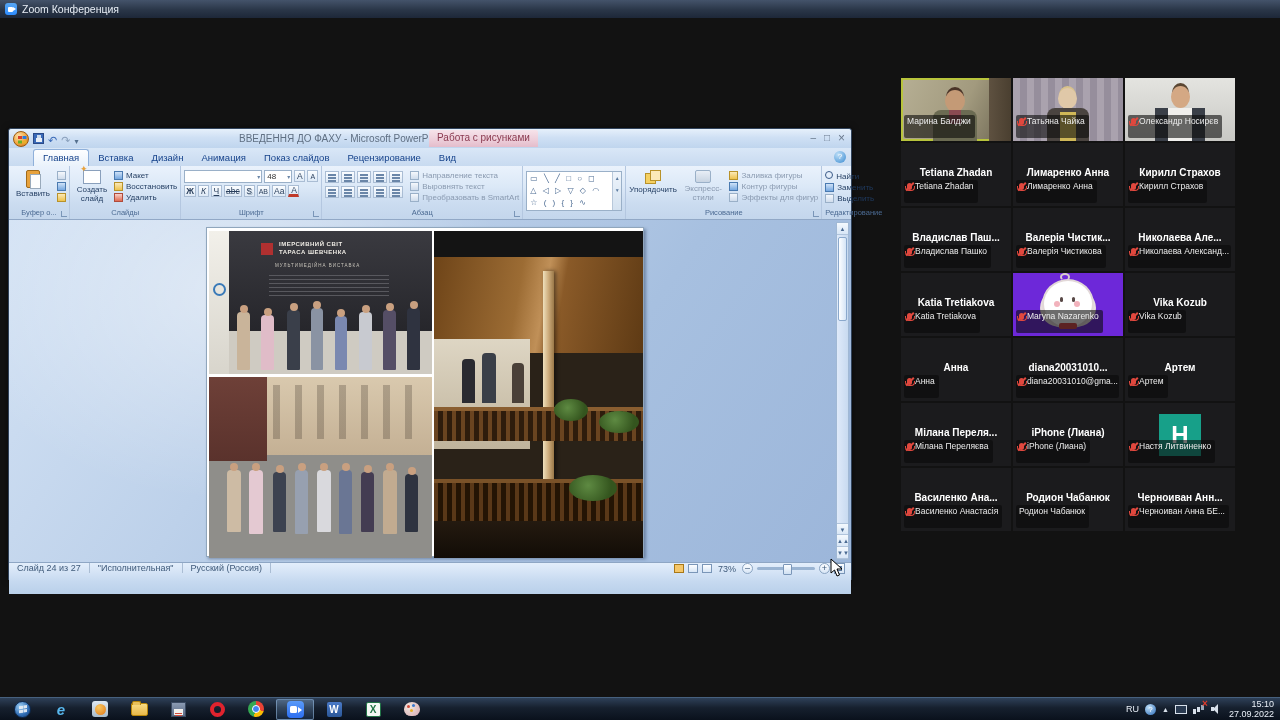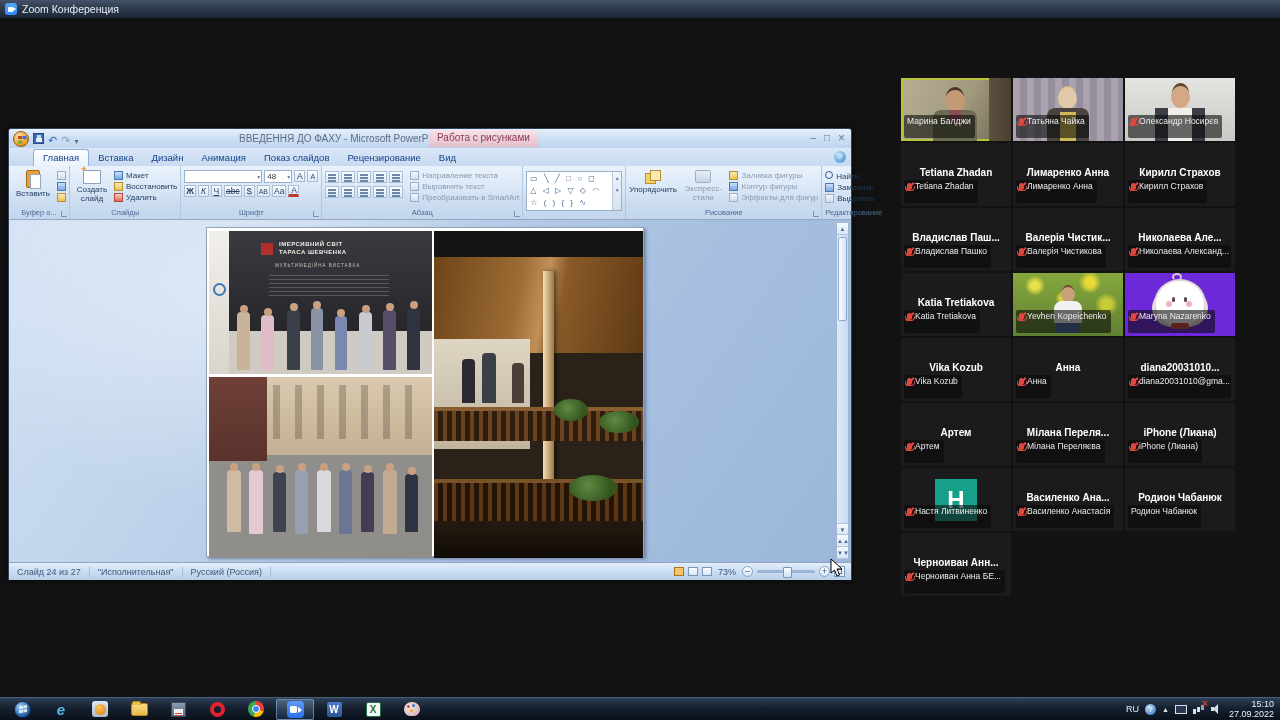--- a/index.html
+++ b/index.html
@@ -132,22 +132,22 @@
   .pn::before { content:""; position:absolute; top:-7px; left:50%; transform:translateX(-50%); width:8px; height:8px; border-radius:50%; background:#c9a080; }
 
   
   .vscroll { position:absolute; right:2px; top:2px; width:13px; height:338px; background:linear-gradient(90deg,#dfeafa,#c8daf0); border:1px solid #a0b8d4; font-size:6px; color:#4a6a92; }
   .vs-btn { height:12px; text-align:center; line-height:12px; border-bottom:1px solid #b0c4dc; background:linear-gradient(#f4f9fe,#d8e6f6); }
   .vs-thumb { margin:2px 1px; height:84px; background:linear-gradient(90deg,#fdfeff,#d4e4f6); border:1px solid #8aa8cc; border-radius:2px; }
   .vs-bottom { position:absolute; bottom:0; left:0; right:0; }
   .vs-btn.top-b { border-top:1px solid #b0c4dc; }
 
   
-  .ppt-status { height:18px; background:linear-gradient(#e3eefb,#c6d9f0 60%,#b9d0ea); border-top:1px solid #8ea6c4;
-    display:flex; align-items:center; font-size:9px; color:#3f5a7a; padding:0 6px; position:relative; }
+  .ppt-status { height:32px; background:linear-gradient(#e3eefb,#c6d9f0 60%,#b9d0ea); border-top:1px solid #8ea6c4;
+    display:flex; align-items:flex-start; font-size:9px; color:#3f5a7a; padding:0 6px; position:relative; }
   .st-item { padding:0 8px; border-right:1px solid #aabdd4; }
   .st-item:first-child { padding-left:2px; }
   .st-right { position:absolute; right:6px; display:flex; align-items:center; gap:4px; }
   .view-ic { width:10px; height:9px; border:1px solid #7a96b8; background:linear-gradient(#fdfeff,#d8e6f6); }
   .view-ic.sel { background:#f5c76a; border-color:#a87818; }
   .zoom-val { font-size:9px; color:#3f5a7a; margin:0 2px; }
   .zslider { width:58px; height:3px; background:#9ab4d2; border-radius:2px; position:relative; }
   .zslider::before { content:""; position:absolute; left:26px; top:-3px; width:7px; height:9px; background:linear-gradient(#fdfeff,#cfe0f2); border:1px solid #7a96b8; border-radius:1px; }
   .zbtn { width:11px; height:11px; border-radius:50%; border:1px solid #8aa4c2; background:linear-gradient(#fdfeff,#d8e6f6); font-size:9px; line-height:9px; text-align:center; color:#3f5a7a; }
   .fit-ic { width:11px; height:11px; border:1px solid #7a96b8; background:linear-gradient(#fdfeff,#d8e6f6); position:relative; }
@@ -615,28 +615,20 @@
         </span>
     </div>
 
     <div class="tile">
       <span class="tile-center">Katia Tretiakova</span>
       <span class="tile-label">
           <i class="micmute"></i>
           <span>Katia Tretiakova</span>
         </span>
     </div>
-    <div class="tile av-yevhen">
-      <span class="v-head"></span>
-        <span class="v-body"></span>
-      <span class="tile-label">
-          <i class="micmute"></i>
-          <span>Yevhen Kopeichenko</span>
-        </span>
-    </div>
 
     <div class="tile av-sheep">
       <span class="sheep"></span>
       <span class="sheep-curl"></span>
         <span class="sheep-scarf"></span>
       <span class="tile-label">
           <i class="micmute"></i>
           <span>Maryna Nazarenko</span>
         </span>
     </div>

